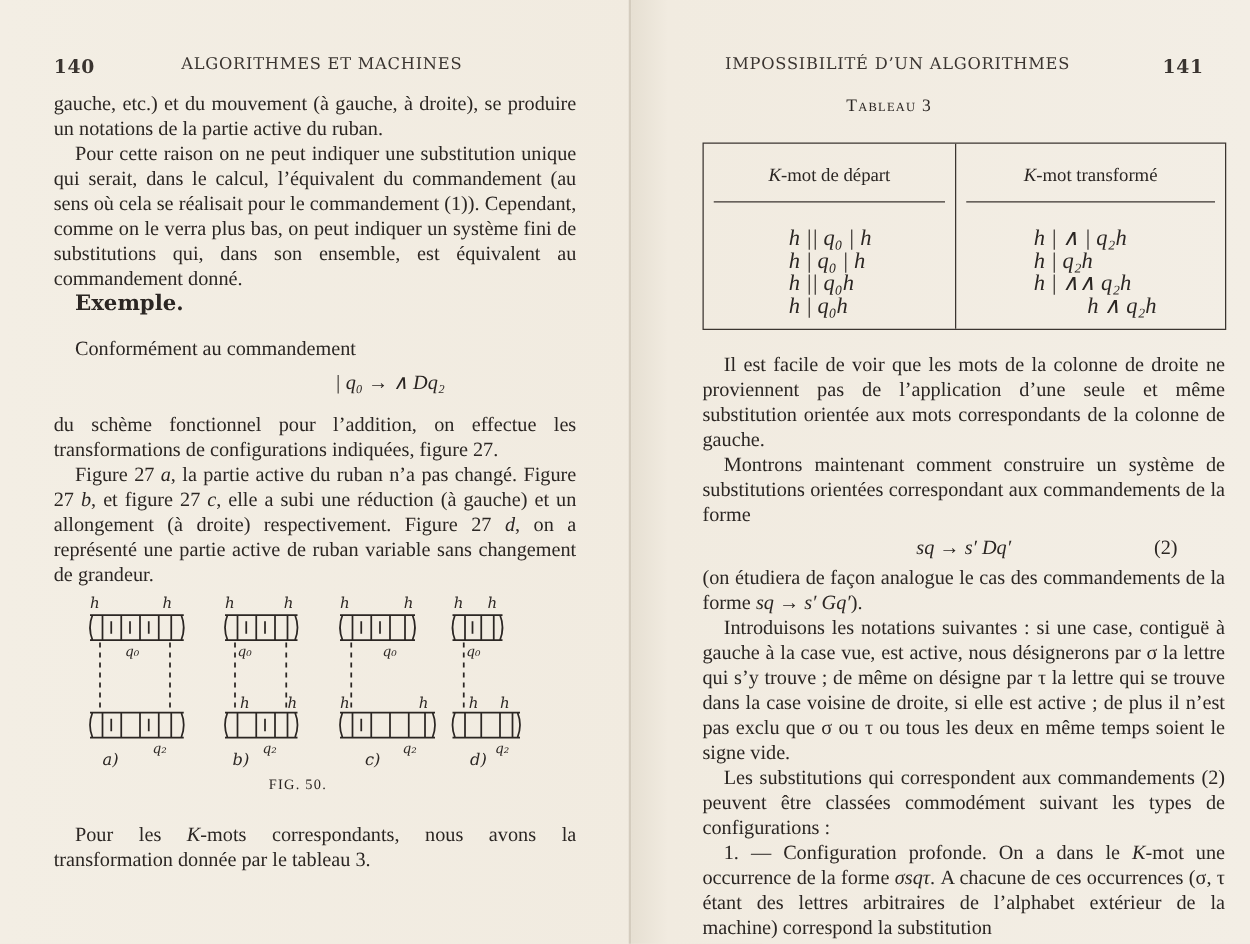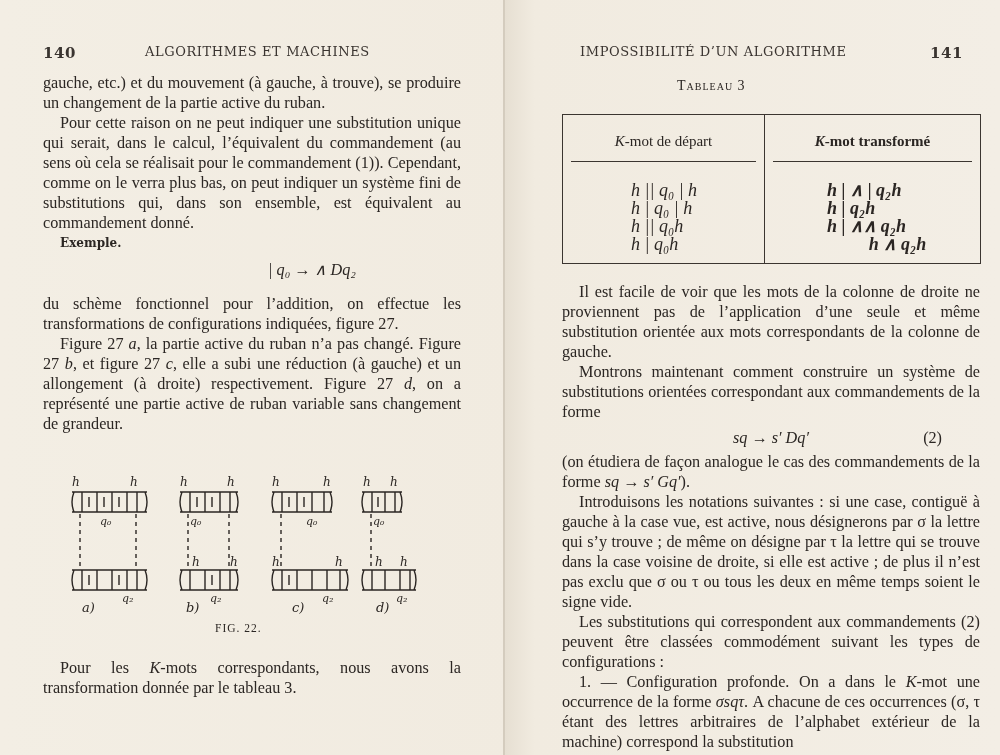--- a/index.html
+++ b/index.html
@@ -22,57 +22,58 @@
   .left .rtitle { left:145px; font-variant:small-caps;text-align:right; }
   .right .rtitle { left:75px; font-variant:small-caps; }
   .right .pnum { left:425px; }
 
   .text { position:absolute; font-family:"Liberation Serif", serif; font-size:16.2px; line-height:20px; text-align:justify; }
   .left .text { left:43px; width:418px; }
   .text p { margin:0; }
   .indent { text-indent:17px; }
   .formula { text-align:center; font-style:italic; margin:0; }
   .formula .num { font-style:normal; position:absolute; right:38px; }
-  .heading { font-weight:bold; font-family:"DejaVu Serif", serif; font-size:12px; }
+  .heading { font-weight:bold; font-family:"DejaVu Serif", serif; font-size:17px; }
   i { font-style:italic; }
 
   
   .fig { position:absolute; left:60px; top:470px; width:360px; height:150px; }
   .figcap { position:absolute; left:215px; top:622px; font-size:11.5px; letter-spacing:1px; font-family:"Liberation Serif", serif; }
 
   
   .tcap { position:absolute; left:677px; top:78px; font-family:"Liberation Serif", serif; font-size:14px; letter-spacing:1px; font-variant:small-caps; }
   .tbl { position:absolute; left:562px; top:114px; width:419px; height:150px; border:1.5px solid #3b3530; box-sizing:border-box; }
   .tbl .vline { position:absolute; left:201px; top:0; bottom:0; width:1.2px; background:#3b3530; }
   .tbl .col { position:absolute; top:0; bottom:0; }
   .tbl .col.c1 { left:0; width:201px; }
-  .tbl .col.c2 { left:202px; width:215px;font-weight:bold; }
+  .tbl .col.c2 { left:202px; width:215px; }
   .tbl .hdr { position:absolute; top:18px; left:0; right:0; text-align:center; font-family:"Liberation Serif", serif; font-size:15px; }
   .tbl .hrule { position:absolute; top:46px; left:8px; right:8px; height:1.2px; background:#3b3530; }
   .tbl .rows { position:absolute; top:66px; left:0; right:0; font-family:"Liberation Serif", serif; font-style:italic; font-size:18px; line-height:18px; }
   .tbl .c1 .rows div { padding-left:68px; }
   .tbl .c2 .rows div { padding-left:62px; }
   .tbl .c2 .rows div.r4 { padding-left:50px;text-align:center; }
 </style>
 </head>
 <body>
 
 <div class="spread">
 
   <div class="page left">
     <div class="runhead pnum">140</div>
     <div class="runhead rtitle">ALGORITHMES ET MACHINES</div>
 
     <div class="text" style="top:73px;">
-      <p>gauche, etc.) et du mouvement (à gauche, à trouve), se produire un changement de la partie active du ruban.</p>
+      <p>gauche, etc.) et du mouvement (à gauche, à droite), se produire un notations de la partie active du ruban.</p>
       <p class="indent">Pour cette raison on ne peut indiquer une substitution unique qui serait, dans le calcul, l’équivalent du commandement (au sens où cela se réalisait pour le commandement (1)). Cependant, comme on le verra plus bas, on peut indiquer un système fini de substitutions qui, dans son ensemble, est équivalent au commandement donné.</p>
     </div>
 
     <div class="text" style="top:233px;">
       <p class="heading indent">Exemple.</p>
+      <p class="indent" style="margin-top:16px;">Conformément au commandement</p>
       <p class="formula" style="margin-top:7px; margin-left:120px;">| q₀ → ∧ Dq₂</p>
       <p style="margin-top:14px;">du schème fonctionnel pour l’addition, on effectue les transformations de configurations indiquées, figure 27.</p>
       <p class="indent"><span>Figure 27 </span><i>a</i><span>, la partie active du ruban n’a pas changé. Figure 27 </span><i>b</i><span>, et figure 27 </span><i>c</i><span>, elle a subi une réduction (à gauche) et un allongement (à droite) respectivement. Figure 27 </span><i>d</i><span>, on a représenté une partie active de ruban variable sans changement de grandeur.</span></p>
     </div>
 
     <svg class="fig" viewBox="0 0 360 150" fill="none" stroke="#2b2623" stroke-width="1.4">
 
       <g>
         <text x="12" y="16" class="h" font-size="12" font-style="italic" fill="#2b2623" stroke="none">h</text>
         <text x="70" y="16" font-size="12" font-style="italic" fill="#2b2623" stroke="none">h</text>
@@ -123,31 +124,31 @@
         <path d="M318 27 V37"></path>
         <text x="313" y="55" font-size="11" font-style="italic" fill="#2b2623" stroke="none">q₀</text>
         <path d="M311 44 V98" stroke-dasharray="4 4"></path>
         <text x="315" y="96" font-size="12" font-style="italic" fill="#2b2623" stroke="none">h</text>
         <text x="340" y="96" font-size="12" font-style="italic" fill="#2b2623" stroke="none">h</text>
         <path d="M302 100 L356 100 M302 120 L356 120 M304 100 Q300 110 304 120 M354 100 Q358 110 354 120 M312 100 V120 M325 100 V120 M340 100 V120 M350 100 V120"></path>
         <text x="336" y="132" font-size="11" font-style="italic" fill="#2b2623" stroke="none">q₂</text>
         <text x="316" y="142" font-size="13" font-style="italic" fill="#2b2623" stroke="none">d)</text>
       </g>
     </svg>
-    <div class="figcap">FIG. 22.</div>
+    <div class="figcap">FIG. 50.</div>
 
     <div class="text" style="top:658px;">
       <p class="indent"><span>Pour les </span><i>K</i><span>-mots correspondants, nous avons la transformation donnée par le tableau 3.</span></p>
     </div>
   </div>
 
   <div class="spine"></div>
 
   <div class="page right">
-    <div class="runhead rtitle">IMPOSSIBILITÉ D’UN ALGORITHME</div>
+    <div class="runhead rtitle">IMPOSSIBILITÉ D’UN ALGORITHMES</div>
     <div class="runhead pnum">141</div>
   </div>
 
   <div class="tcap">Tableau 3</div>
   <div class="tbl">
     <div class="vline"></div>
     <div class="col c1">
       <div class="hdr"><i>K</i><span>-mot de départ</span></div>
       <div class="hrule"></div>
       <div class="rows">

